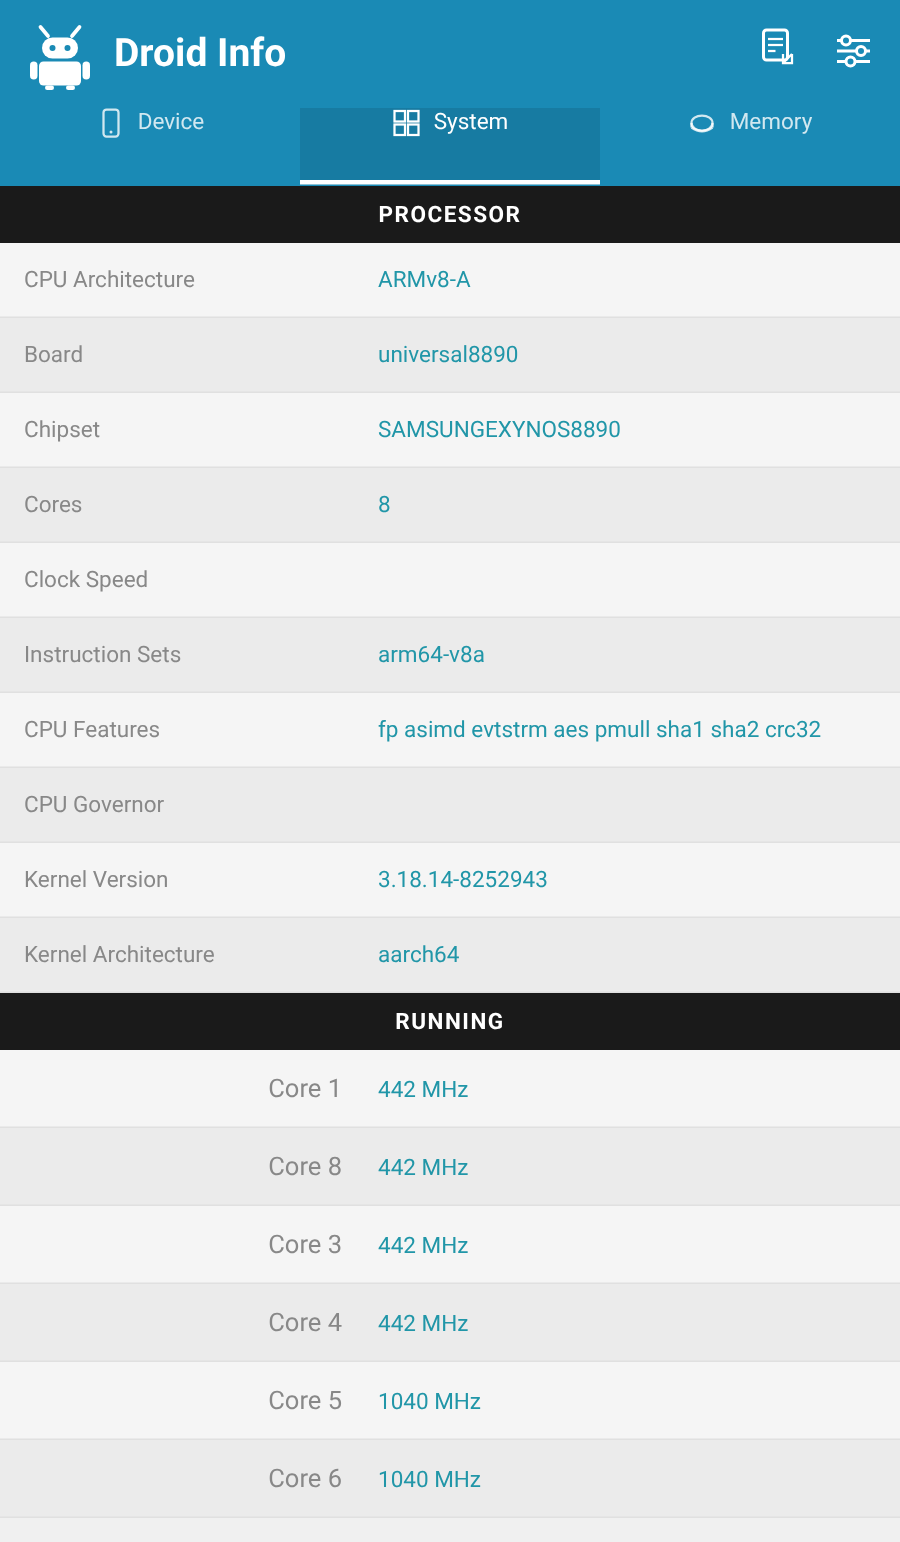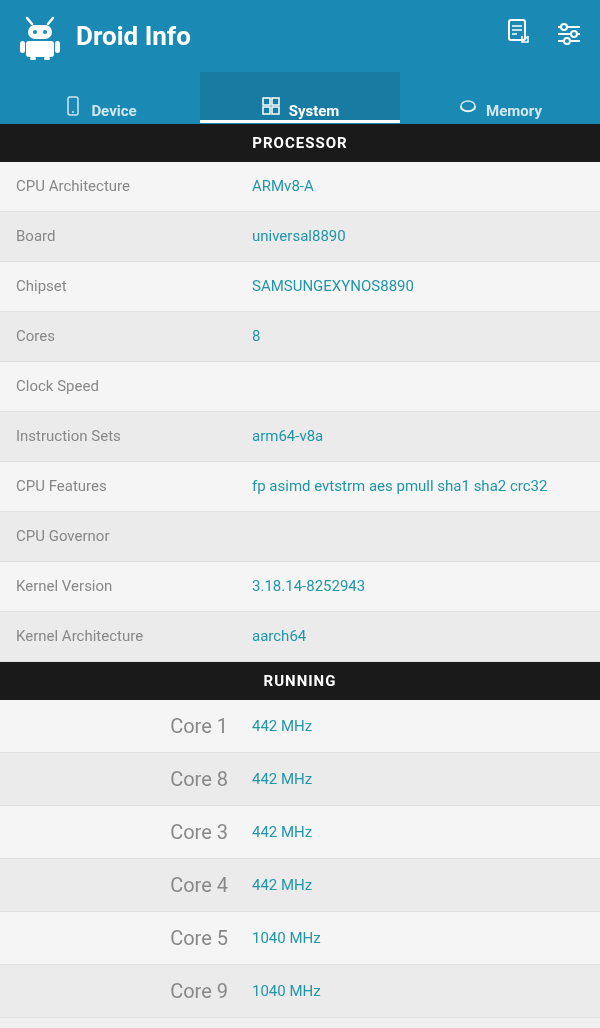--- a/index.html
+++ b/index.html
@@ -43,30 +43,29 @@
     
     .tabs {
       background: #1a8ab5;
       display: flex;
       align-items: stretch;
       height: 52px;
       border-bottom: 1px solid #1a8ab5;
     }
     .tab {
       display: flex;
-      align-items: flex-end;
+      align-items: flex-start;
       justify-content: center;
       gap: 8px;
       flex: 1;
       color: rgba(255,255,255,0.8);
       font-size: 15px;
       cursor: pointer;
       border-bottom: 3px solid transparent;
       padding-bottom: 0;
-      font-weight: bold;
     }
     .tab.active {
       color: white;
       border-bottom: 3px solid white;
       background: rgba(0,0,0,0.1);
     }
 
     
     .section-header {
       background: #1a1a1a;
@@ -111,21 +110,21 @@
       align-items: center;
       background: #f5f5f5;
       border-bottom: 1px solid #e0e0e0;
       min-height: 52px;
     }
     .running-row:nth-child(even) {
       background: #ebebeb;
     }
     .running-label {
       color: #888;
-      font-size: 20px;
+      font-size: 17px;
       text-align: right;
       padding: 14px 12px 14px 16px;
       width: 240px;
       flex-shrink: 0;
     }
     .running-value {
       color: #2196a8;
       font-size: 15px;
       padding: 14px 12px;
     }
@@ -281,16 +280,16 @@
   </div>
   <div class="running-row">
     <span class="running-label">Core 4</span>
     <span class="running-value">442 MHz</span>
   </div>
   <div class="running-row">
     <span class="running-label">Core 5</span>
     <span class="running-value">1040 MHz</span>
   </div>
   <div class="running-row">
-    <span class="running-label">Core 9</span>
+    <span class="running-label">Core 6</span>
     <span class="running-value">1040 MHz</span>
   </div>
 </div>
 
 </body></html>

